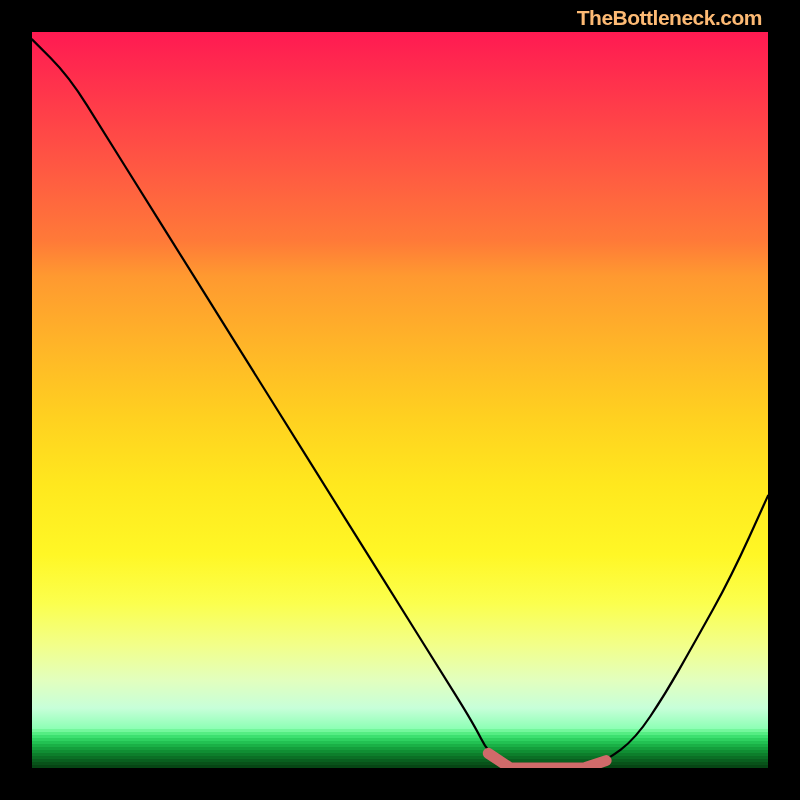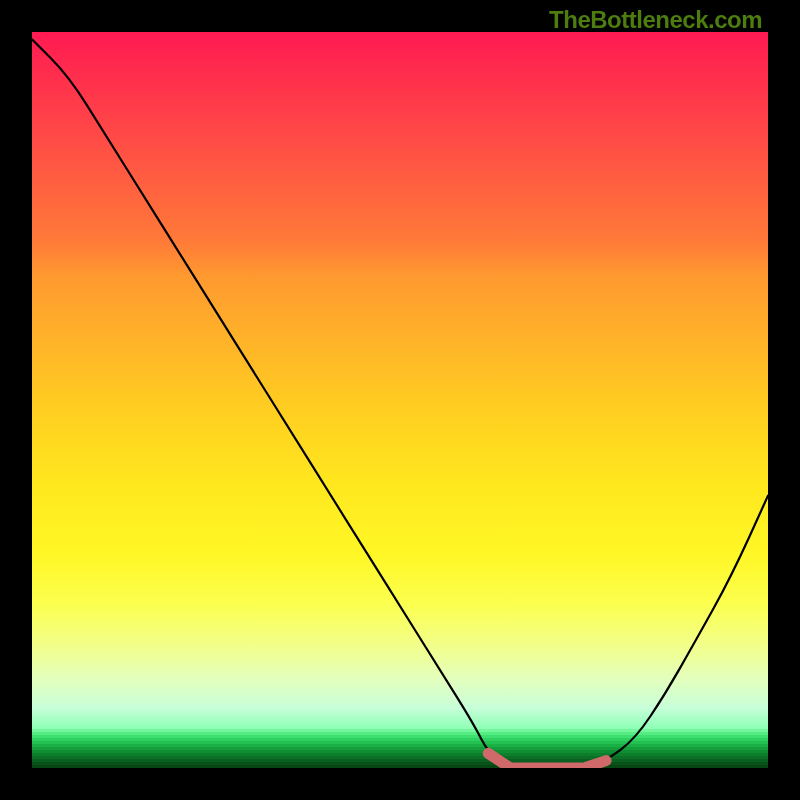--- a/index.html
+++ b/index.html
@@ -57,22 +57,22 @@
     width: 736px;
     height: 39px;
   }
   .green-stripes div {
     width: 736px;
   }
   .watermark {
     position: absolute;
     top: 6px;
     right: 38px;
-    color: #4d7c0f;
-    font-size: 24px;
+    color: #fdba74;
+    font-size: 21px;
     font-weight: 600;
     letter-spacing: -0.5px;
     z-index: 5;
   }
   svg.curve {
     position: absolute;
     left: 0;
     top: 0;
     z-index: 3;
   }

